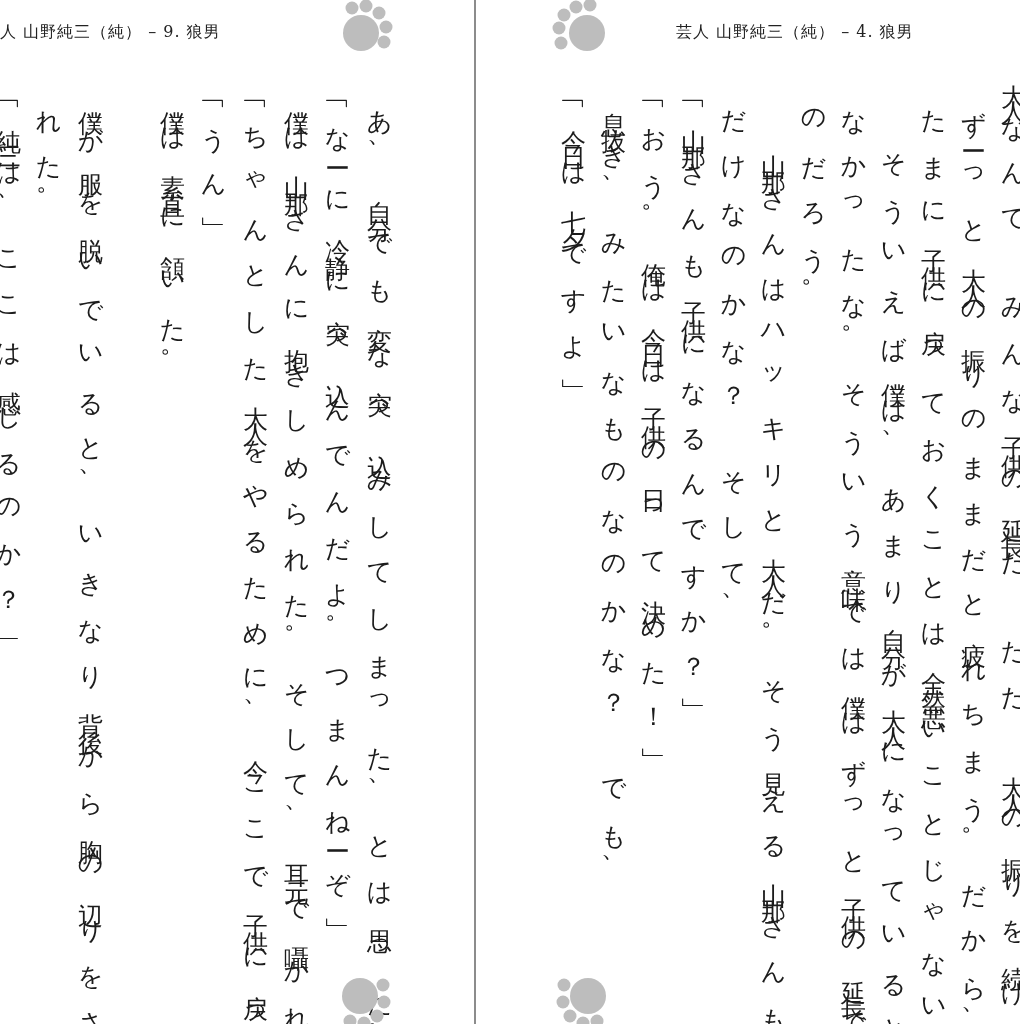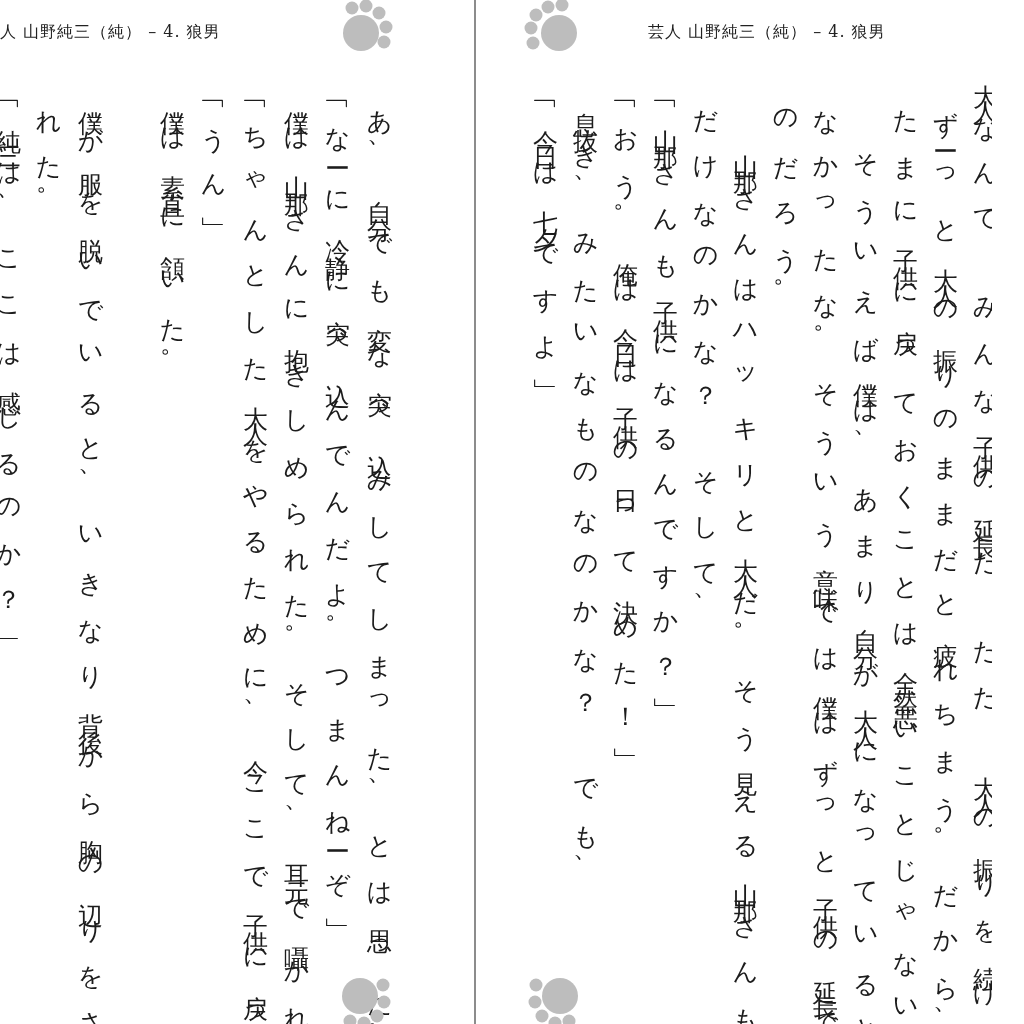--- a/index.html
+++ b/index.html
@@ -20,21 +20,21 @@
     left: 0; top: 0;
     width: 1024px; height: 1024px;
   }
   .page {
     position: absolute;
     top: 0;
     height: 1024px;
     overflow: hidden;
   }
   .page-left  { left: 0;   width: 474px; }
-  .page-right { left: 448px; width: 544px; }
+  .page-right { left: 476px; width: 544px; }
   .divider {
     position: absolute;
     left: 474px;
     top: 0;
     width: 2px;
     height: 1024px;
     background: #8c8c8c;
   }
   .running-head {
     position: absolute;
@@ -74,21 +74,21 @@
     font-family: "DejaVu Sans", "Liberation Sans", sans-serif;
     color: #1c1c1c;
   }
 </style>
 </head>
 <body>
 
 <div class="spread">
 
   <div class="page page-left">
-    <div class="running-head">人 山野純三（純） –  4. 狼男</div>
+    <div class="running-head">人 山野純三（純） –  9. 狼男</div>
 
     <div class="paw" style="left:342px; top:0px;">
       <svg width="56" height="56" viewBox="0 0 56 56">
         <circle cx="10" cy="8" r="6.5" fill="#bdbdbd"></circle>
         <circle cx="24" cy="6" r="6.5" fill="#bdbdbd"></circle>
         <circle cx="37" cy="13" r="6.5" fill="#bdbdbd"></circle>
         <circle cx="44" cy="27" r="6.5" fill="#bdbdbd"></circle>
         <circle cx="42" cy="42" r="6.5" fill="#bdbdbd"></circle>
         <circle cx="19" cy="33" r="18" fill="#bdbdbd"></circle>
       </svg>

